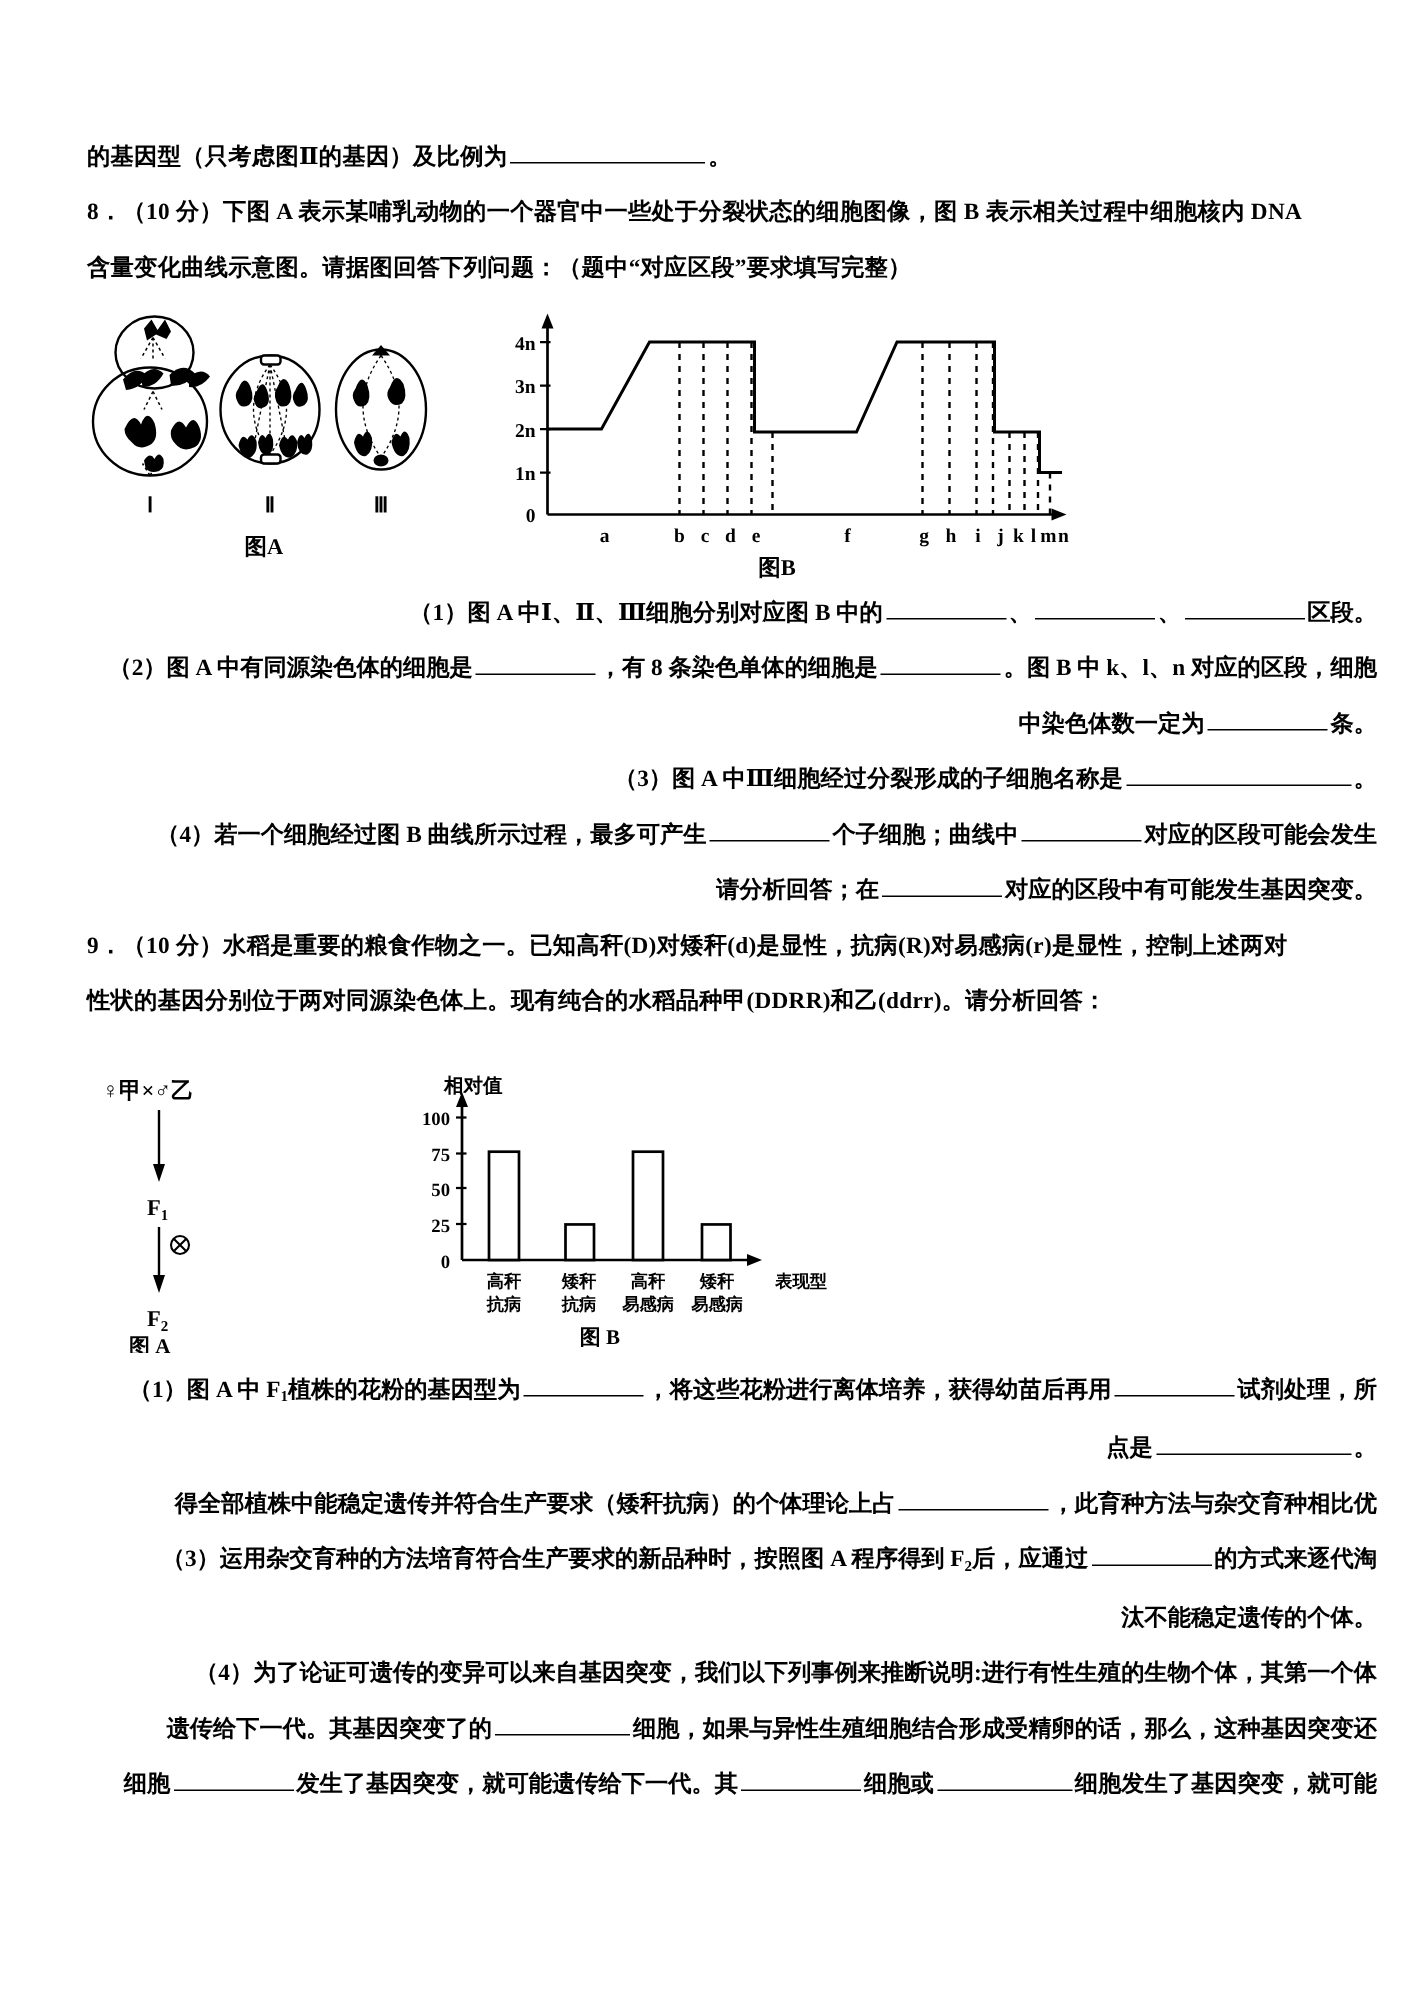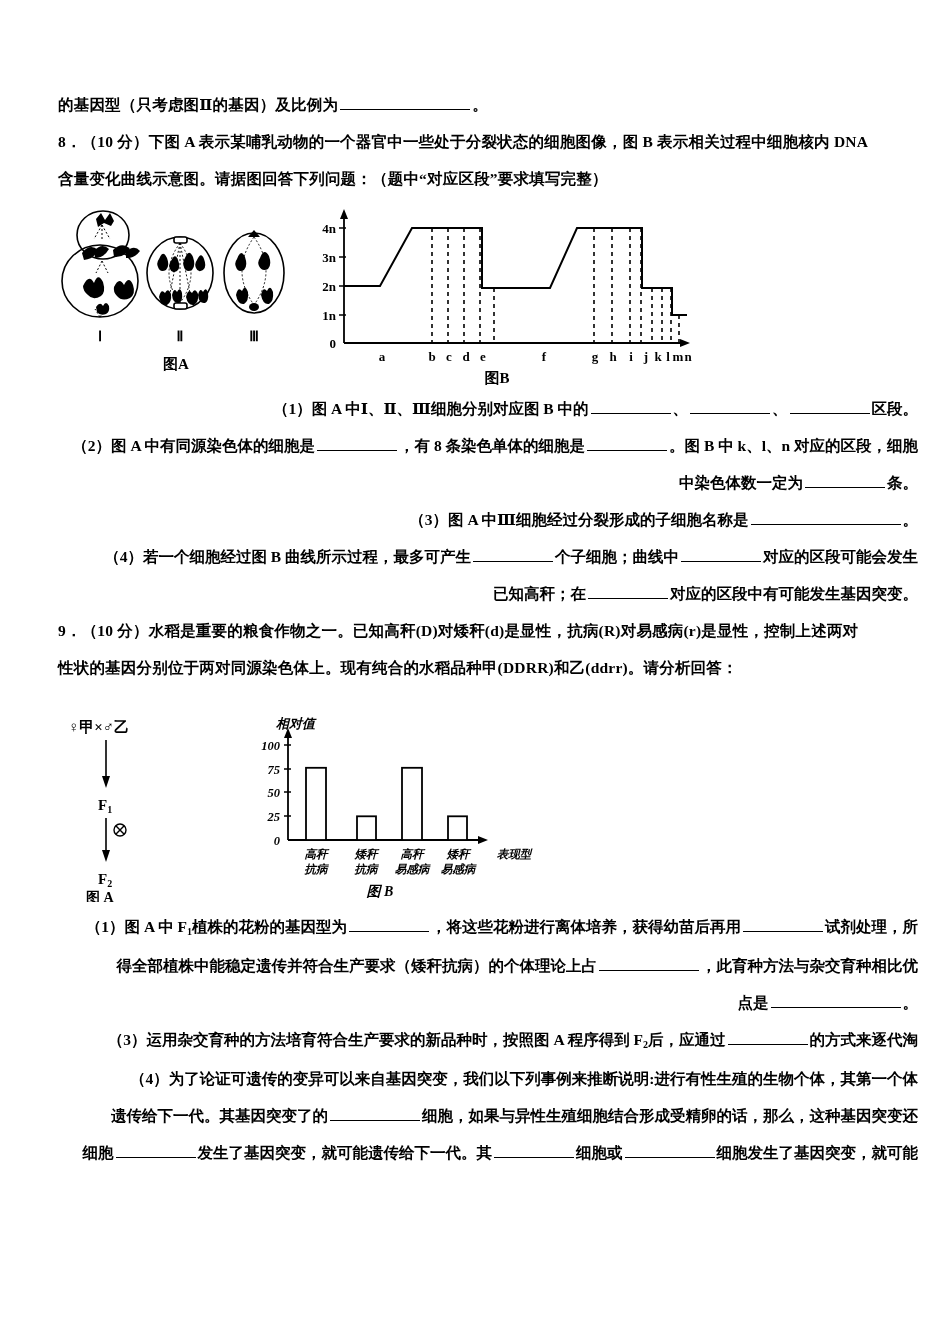--- a/index.html
+++ b/index.html
@@ -67,21 +67,21 @@
   }
   .figA1 {
     position: absolute;
     left: 0px;
     top: 0px;
     width: 230px;
     height: 185px;
   }
   .figB1 {
     position: absolute;
-    left: 224px;
+    left: 245px;
     top: 0px;
     width: 420px;
     height: 185px;
   }
 
   
   .fig2 {
     position: relative;
     height: 190px;
     margin-top: 26px;
@@ -89,25 +89,24 @@
   }
   .figA2 {
     position: absolute;
     left: 0px;
     top: 0px;
     width: 190px;
     height: 190px;
   }
   .figB2 {
     position: absolute;
-    left: 172px;
+    left: 192px;
     top: 0px;
     width: 320px;
     height: 190px;
-    font-style: italic;
   }
   svg { display: block; }
 </style>
 </head>
 <body>
 
 <div class="page">
   <div class="content">
 
     <p class="line">
@@ -265,21 +264,21 @@
     </p>
 
     <p class="qline">
       <span>（3）</span><span>图 A 中Ⅲ细胞经过分裂形成的子细胞名称是</span><span class="blank b150"></span><span>。</span>
     </p>
 
     <p class="qline">
       <span>（4）</span><span>若一个细胞经过图 B 曲线所示过程，最多可产生</span><span class="blank b80"></span><span>个子细胞；曲线中</span><span class="blank b80"></span><span>对应的区段可能会发生</span>
     </p>
     <p class="qline">
-      <span>已知高秆；在</span><span class="blank b80"></span><span>对应的区段中有可能发生基因突变。</span>
+      <span>请分析回答；在</span><span class="blank b80"></span><span>对应的区段中有可能发生基因突变。</span>
     </p>
 
     <p class="line">
       <span>9．</span><span>（10 分）</span><span>水稻是重要的粮食作物之一。已知高秆(D)对矮秆(d)是显性，抗病(R)对易感病(r)是显性，控制上述两对</span>
     </p>
     <p class="line">
       <span>性状的基因分别位于两对同源染色体上。现有纯合的水稻品种甲(DDRR)和乙(ddrr)。请分析回答：</span>
     </p>
 
     <div class="fig2">
@@ -350,29 +349,32 @@
           </g>
           <text x="150" y="184" font-family="Liberation Serif, serif" font-size="14" font-weight="bold" text-anchor="middle" fill="#000">图 B</text>
         </svg>
       </div>
     </div>
 
     <p class="qline">
       <span>（1）</span><span>图 A 中 F</span><sub>1</sub><span>植株的花粉的基因型为</span><span class="blank b80"></span><span>，将这些花粉进行离体培养，获得幼苗后再用</span><span class="blank b80"></span><span>试剂处理，所</span>
     </p>
     <p class="qline">
+      <span>点是</span><span class="blank b130"></span><span>。</span>
+    </p>
+    <p class="qline">
       <span>得全部植株中能稳定遗传并符合生产要求（矮秆抗病）的个体理论上占</span><span class="blank b100"></span><span>，此育种方法与杂交育种相比优</span>
     </p>
-    <p class="qline">
-      <span>点是</span><span class="blank b130"></span><span>。</span>
-    </p>
 
 
     <p class="qline">
       <span>（3）</span><span>运用杂交育种的方法培育符合生产要求的新品种时，按照图 A 程序得到 F</span><sub>2</sub><span>后，应通过</span><span class="blank b80"></span><span>的方式来逐代淘</span>
+    </p>
+    <p class="qline">
+      <span>汰不能稳定遗传的个体。</span>
     </p>
 
     <p class="qline">
       <span>（4）</span><span>为了论证可遗传的变异可以来自基因突变，我们以下列事例来推断说明:进行有性生殖的生物个体，其第一个体</span>
     </p>
     <p class="qline">
       <span>遗传给下一代。其基因突变了的</span><span class="blank b90"></span><span>细胞，如果与异性生殖细胞结合形成受精卵的话，那么，这种基因突变还</span>
     </p>
     <p class="qline">
       <span>细胞</span><span class="blank b80"></span><span>发生了基因突变，就可能遗传给下一代。其</span><span class="blank b80"></span><span>细胞或</span><span class="blank b90"></span><span>细胞发生了基因突变，就可能</span>

